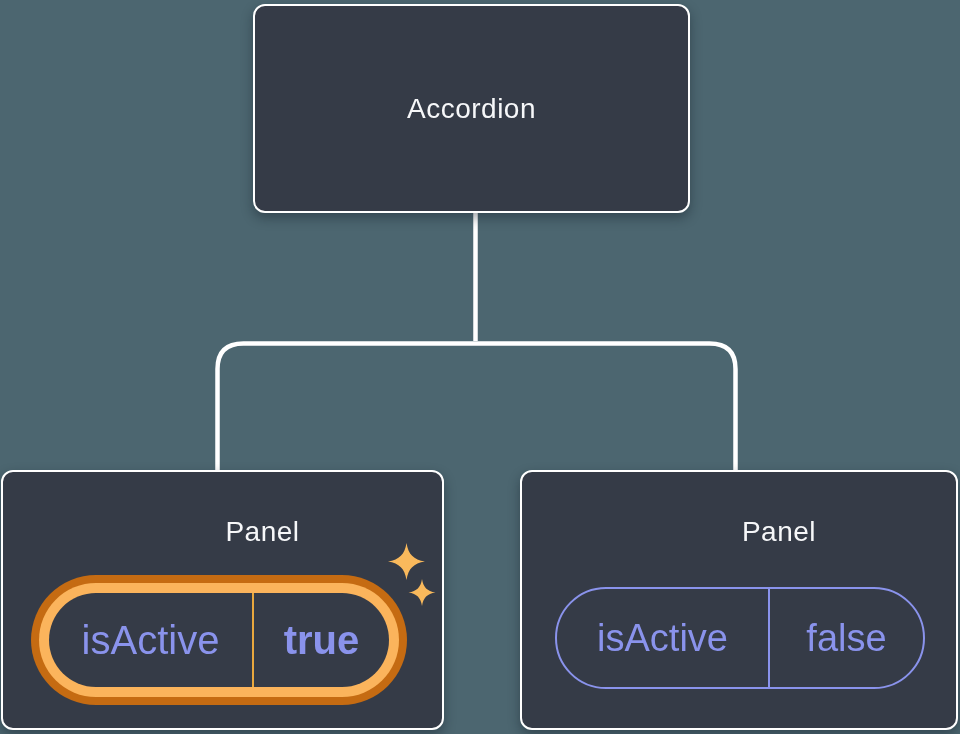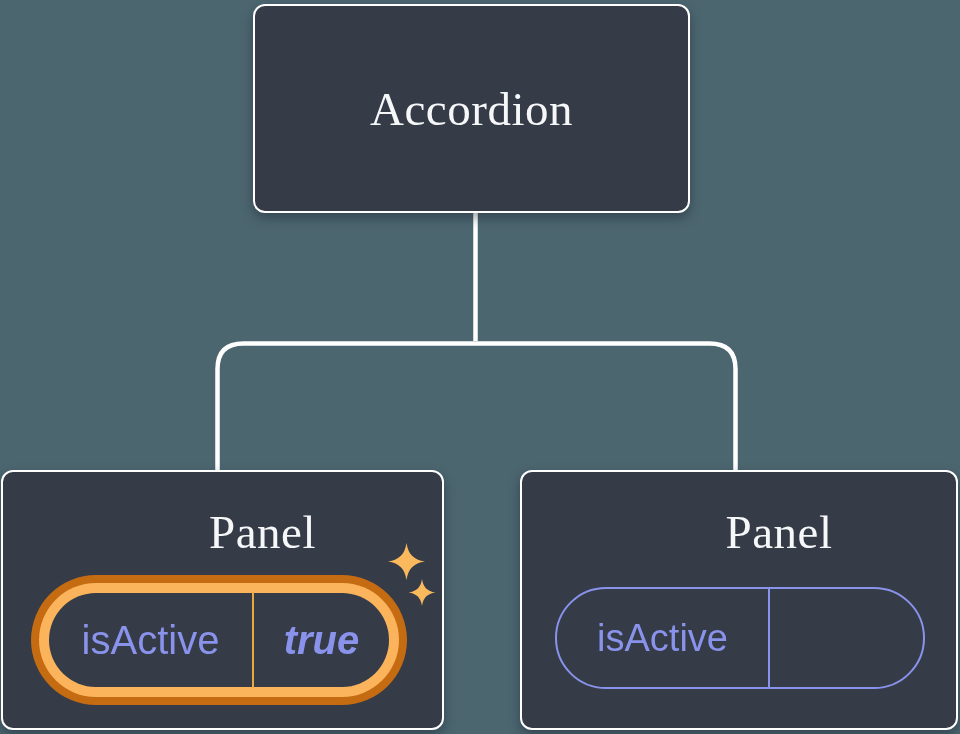--- a/index.html
+++ b/index.html
@@ -21,23 +21,22 @@
     border:2.5px solid var(--node-border, #FFFFFF);
     border-radius:12px;
     box-shadow:0 5px 12px rgba(14,20,32,0.38);
   }
   #node-accordion { left:253px; top:4px; width:437px; height:209px;
     display:flex; align-items:center; justify-content:center; }
   #node-panel-left  { left:1px;   top:470px; width:443px; height:260px; }
   #node-panel-right { left:520px; top:470px; width:438px; height:260px; }
   .node-title {
     color: var(--title-text, #F6F7F9);
-    font-size:47px; line-height:44px; font-weight:500;
+    font-size:28px; line-height:44px; font-weight:500;
     letter-spacing:0.5px;
-    font-family:Liberation Serif, serif;
   }
   .panel-title {
     position:absolute; left:0; top:38px; width:100%;
     text-align:center;
     margin-left:40px;
   }
   
   .pill-hl {
     position:absolute; left:28px; top:103px; width:376px; height:130px;
     box-sizing:border-box; border-radius:65px;
@@ -68,21 +67,21 @@
   }
   .pill-plain .cell-key  { width:211px; }
   .pill-plain .divider-pl{ width:2px; background: var(--state-text, #8A93EC); }
   .pill-plain .cell-val  { flex:1; }
   .cell {
     display:flex; align-items:center; justify-content:center;
     color: var(--state-text, #8A93EC);
   }
   .pill-hl .cell    { font-size:40px; }
   .pill-plain .cell { font-size:38px; }
-  .val-bold { font-weight:700;font-style:italic; }
+  .val-bold { font-weight:700; }
   .sparkle { position:absolute; }
   .sparkle path { fill: var(--sparkle, #F9B95C); }
   #sparkle-large { left:384px; top:71px;  width:39px; height:37px; }
   #sparkle-small { left:405px; top:107px; width:28px; height:27px; }
 </style>
 </head>
 <body>
 
 <div id="stage">
 
@@ -115,16 +114,17 @@
       <path d="M50 0 C55 31 69 45 100 50 C69 55 55 69 50 100 C45 69 31 55 0 50 C31 45 45 31 50 0 Z"></path>
     </svg>
   </div>
 
   <div class="node" id="node-panel-right">
     <div class="node-title panel-title">Panel</div>
 
     <div class="pill-plain">
       <div class="cell cell-key">isActive</div>
       <div class="divider-pl"></div>
+      <div class="cell cell-val">false</div>
     </div>
   </div>
 
 </div>
 
 </body></html>

